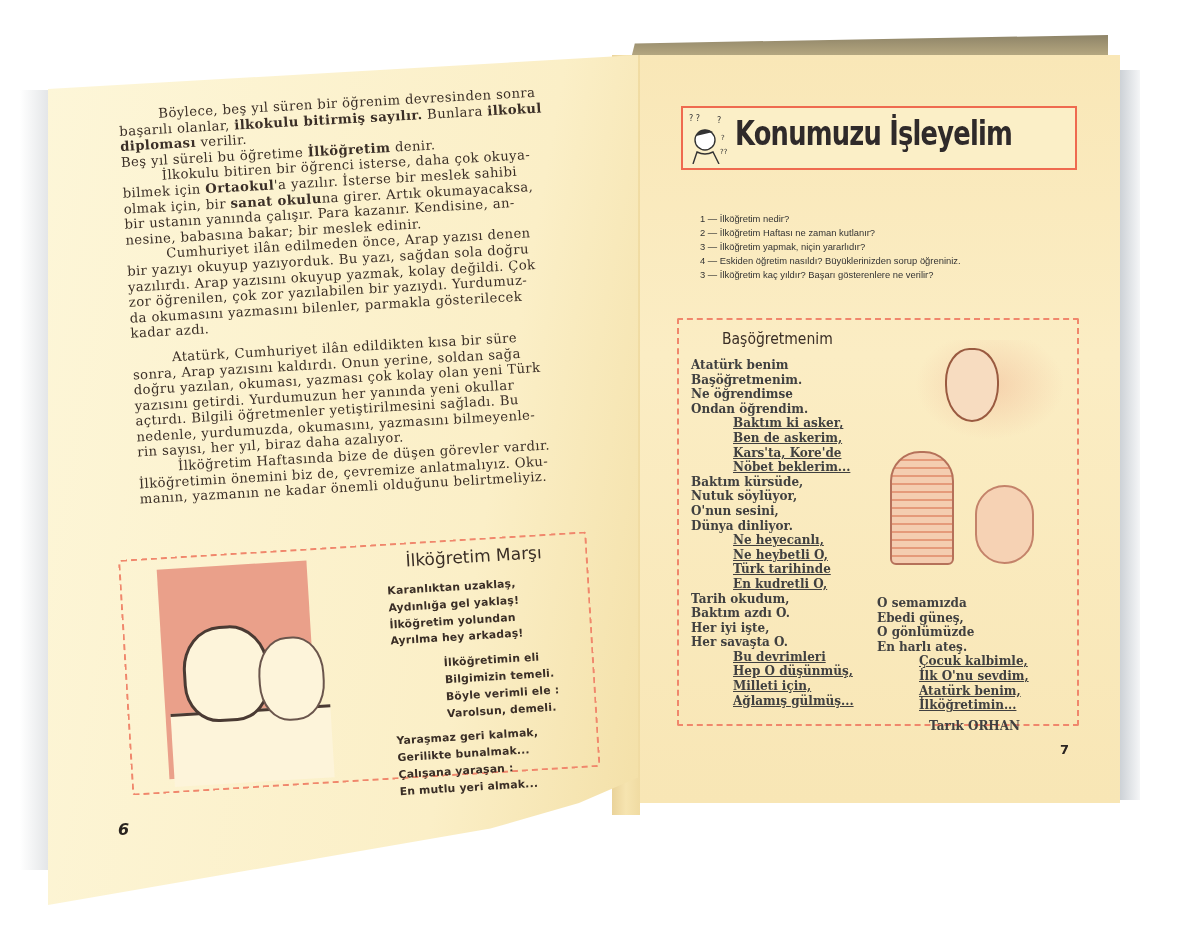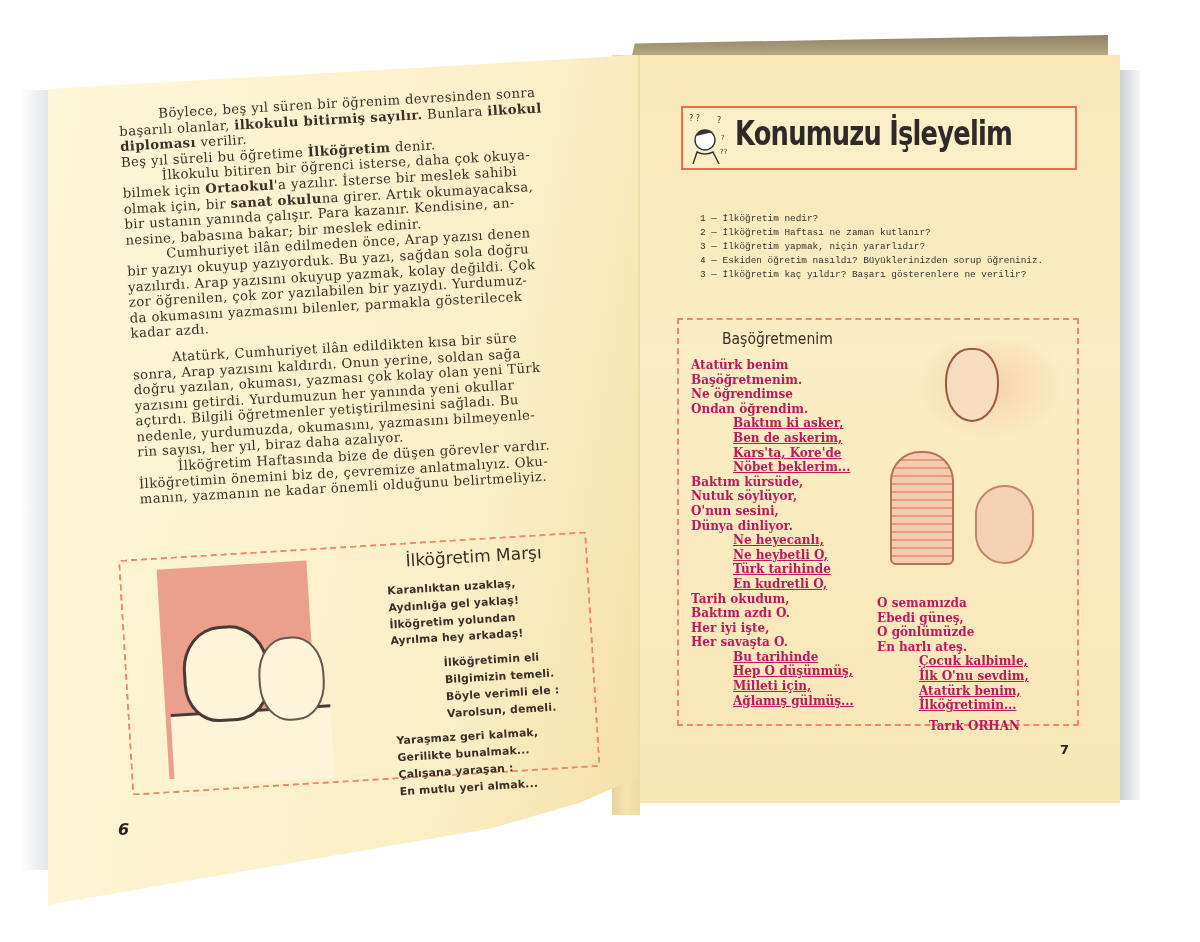--- a/index.html
+++ b/index.html
@@ -97,36 +97,36 @@
     position:absolute; left:4px; top:4px; width:44px; height:52px;
   }
   .konu-title {
     position:absolute; left:52px; top:6px;
     font-family:"DejaVu Sans", sans-serif; font-weight:bold; font-size:33px;
     color:#2f2a2a; letter-spacing:-1px; transform:scaleX(0.78); transform-origin:0 0;
     white-space:nowrap;
   }
   .questions {
     position:absolute; left:700px; top:212px;
-    font-family:Liberation Mono, monospace; font-size:9.4px; line-height:14px; color:#333;
+    font-family:Liberation Sans, sans-serif; font-size:9.4px; line-height:14px; color:#333;
   }
   .questions p { margin:0; white-space:nowrap; }
 
   .poem-box {
     position:absolute; left:677px; top:318px; width:398px; height:404px;
     border:2px dashed #f0876c; border-radius:2px;
   }
   .poem-title {
     position:absolute; left:722px; top:330px;
     font-family:"DejaVu Sans", sans-serif; font-size:15.5px; color:#3a2e26;
     transform:scaleX(0.9); transform-origin:0 0;
   }
   .poem {
     position:absolute; font-family:"DejaVu Serif", serif; font-weight:bold;
-    font-size:12px; line-height:14.6px; color:#be185d;
+    font-size:12px; line-height:14.6px; color:#404040;
   }
   .poem p { margin:0; white-space:nowrap; }
   .poem .ind { padding-left:42px;text-decoration:underline; }
   .poem-col1 { left:691px; top:358px; }
   .poem-col2 { left:877px; top:596px; }
   .poem-author { padding-left:52px; margin-top:6px !important; }
 
   .ataturk-art {
     position:absolute; left:915px; top:340px; width:150px; height:100px;
     background:radial-gradient(ellipse at 50% 45%, rgba(235,160,130,0.35) 0%, rgba(0,0,0,0) 70%);
@@ -259,21 +259,21 @@
   <p>O'nun sesini,</p>
   <p>Dünya dinliyor.</p>
   <p class="ind">Ne heyecanlı,</p>
   <p class="ind">Ne heybetli O,</p>
   <p class="ind">Türk tarihinde</p>
   <p class="ind">En kudretli O,</p>
   <p>Tarih okudum,</p>
   <p>Baktım azdı O.</p>
   <p>Her iyi işte,</p>
   <p>Her savaşta O.</p>
-  <p class="ind">Bu tarihinde</p>
+  <p class="ind">Bu devrimleri</p>
   <p class="ind">Hep O düşünmüş,</p>
   <p class="ind">Milleti için,</p>
   <p class="ind">Ağlamış gülmüş...</p>
 </div>
 
 <div class="poem poem-col2">
   <p>O semamızda</p>
   <p>Ebedi güneş,</p>
   <p>O gönlümüzde</p>
   <p>En harlı ateş.</p>

